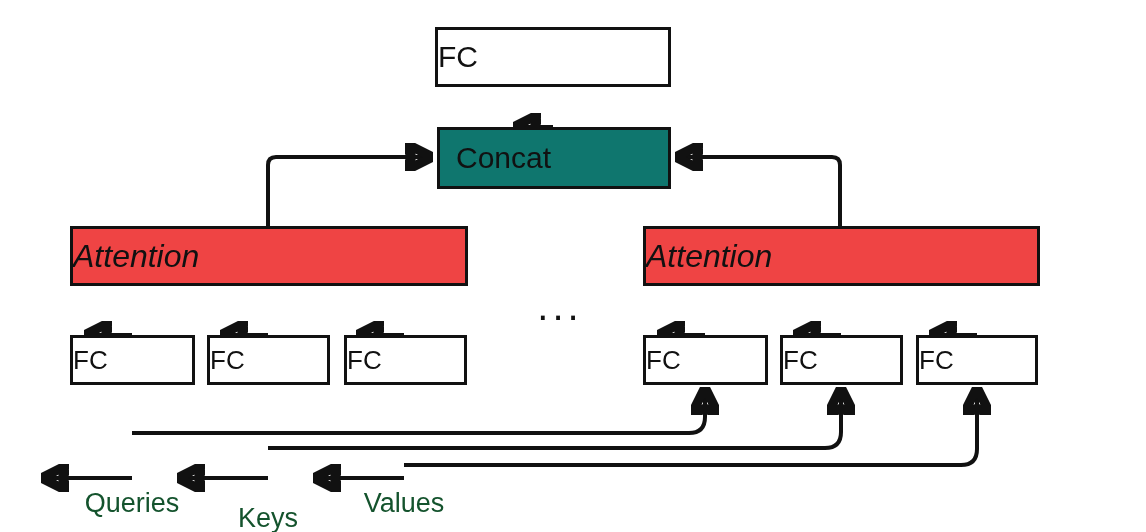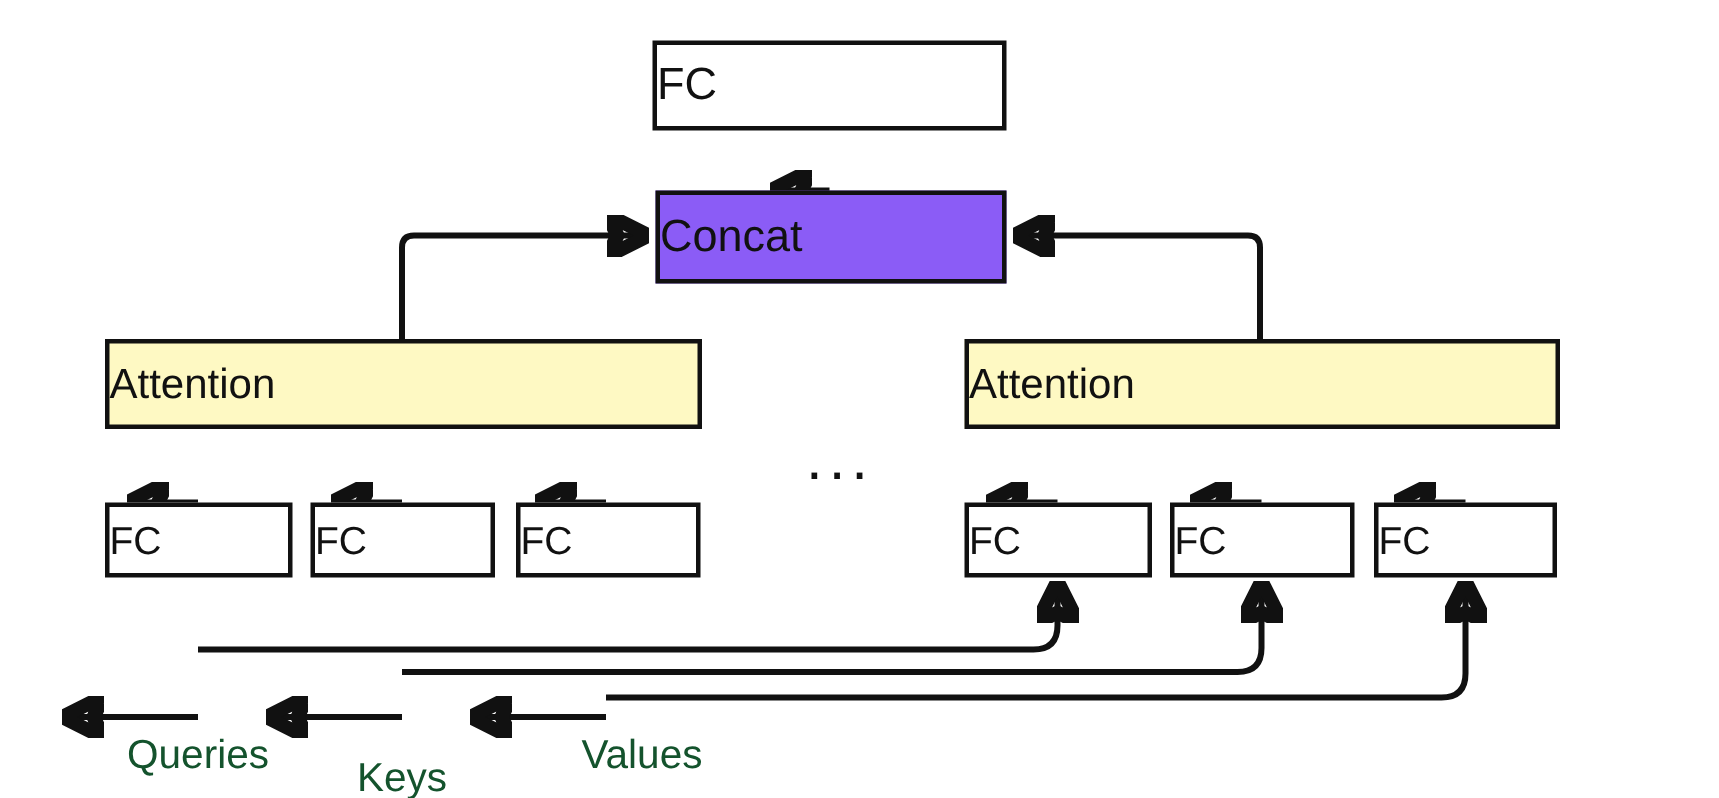--- a/index.html
+++ b/index.html
@@ -20,22 +20,22 @@
     box-sizing: border-box;
     display: flex;
     align-items: center;
     justify-content: flex-start;
     border: 3px solid #111111;
     color: #111111;
     line-height: 1;
     white-space: nowrap;
   }
   .node-fc-top  { font-size: 30px; background: #ffffff; }
-  .node-concat  { font-size: 30px; background: #8b5cf6; }
-  .node-attn    { font-size: 28px; background: #fef9c3; }
+  .node-concat  { font-size: 30px; background: #0f766e; padding-left: 16px; }
+  .node-attn    { font-size: 32px; background: #ef4444; font-style: italic; }
   .node-fc      { font-size: 26px; background: #ffffff; }
   .io-label {
     position: absolute;
     font-size: 27px;
     color: #14532d;
     white-space: nowrap;
     text-align: center;
     transform: translateX(-50%);
   }
   .ellipsis {
@@ -143,15 +143,15 @@
   <div class="node node-fc" style="left:916px; top:335px; width:122px; height:50px;">
     <span>FC</span>
   </div>
 
   <div class="ellipsis" style="left:560px; top:286px;">...</div>
 
   <div class="io-label" style="left:132px; top:488px;">Queries</div>
 
   <div class="io-label" style="left:268px; top:503px;">Keys</div>
 
-  <div class="io-label" style="left:428px; top:488px;">Values</div>
+  <div class="io-label" style="left:404px; top:488px;">Values</div>
 
 </div>
 
 </body></html>

